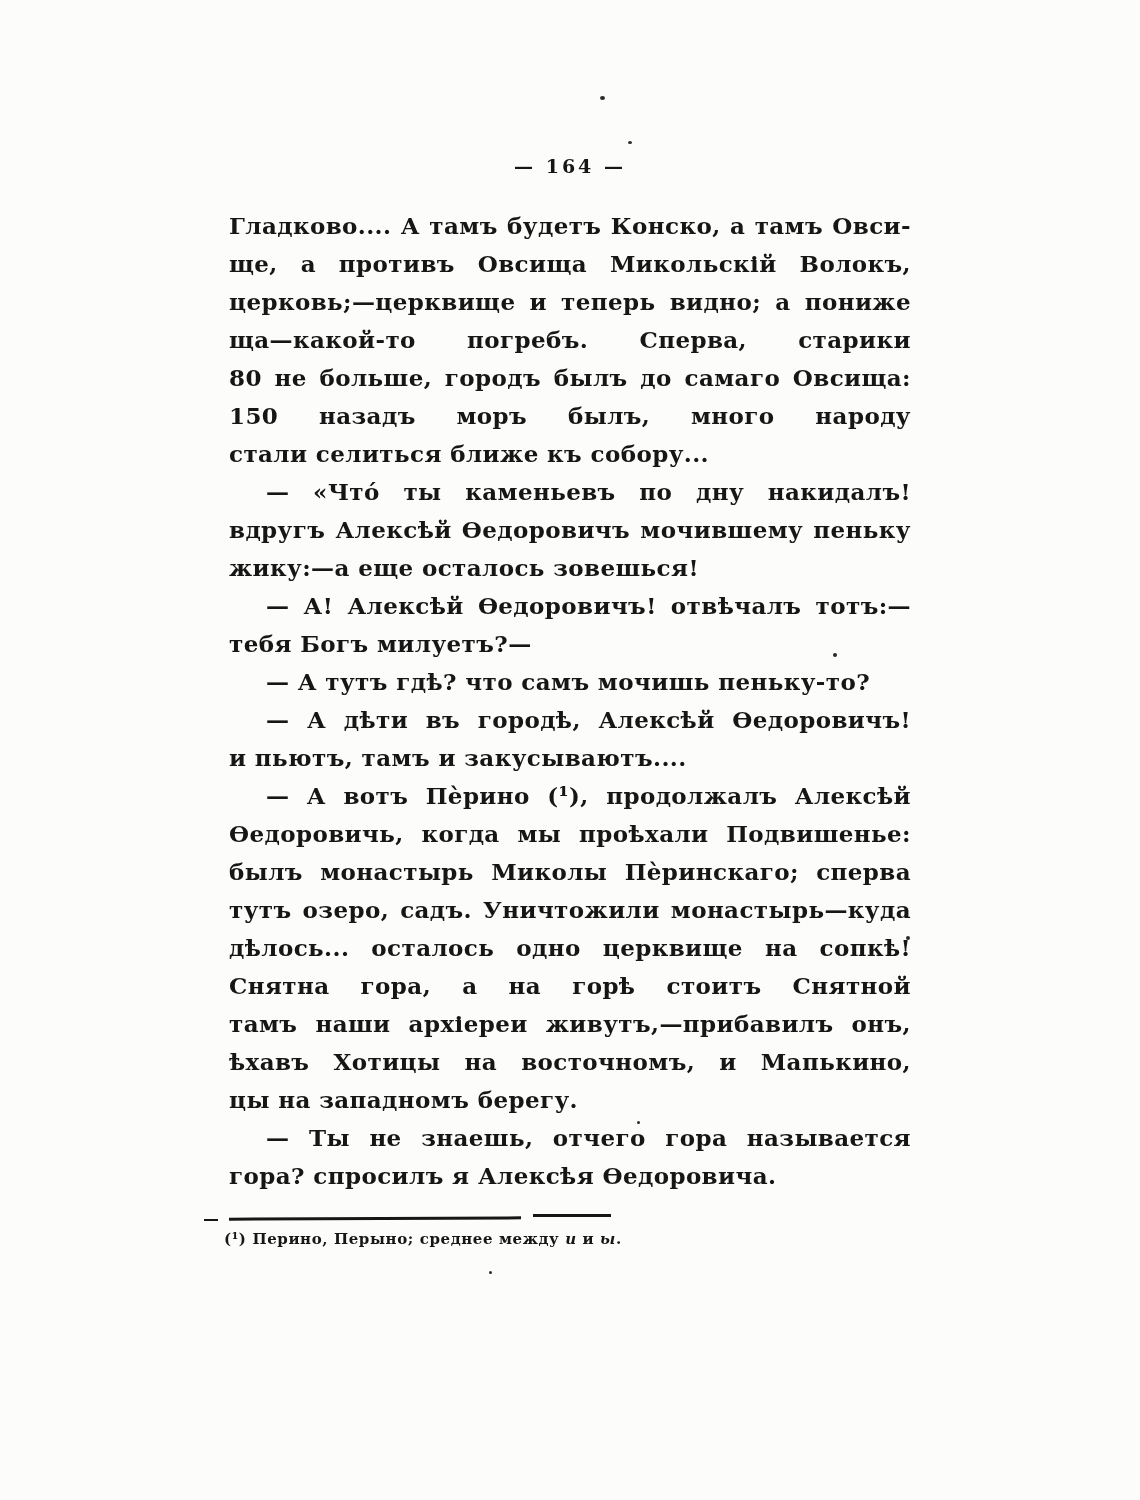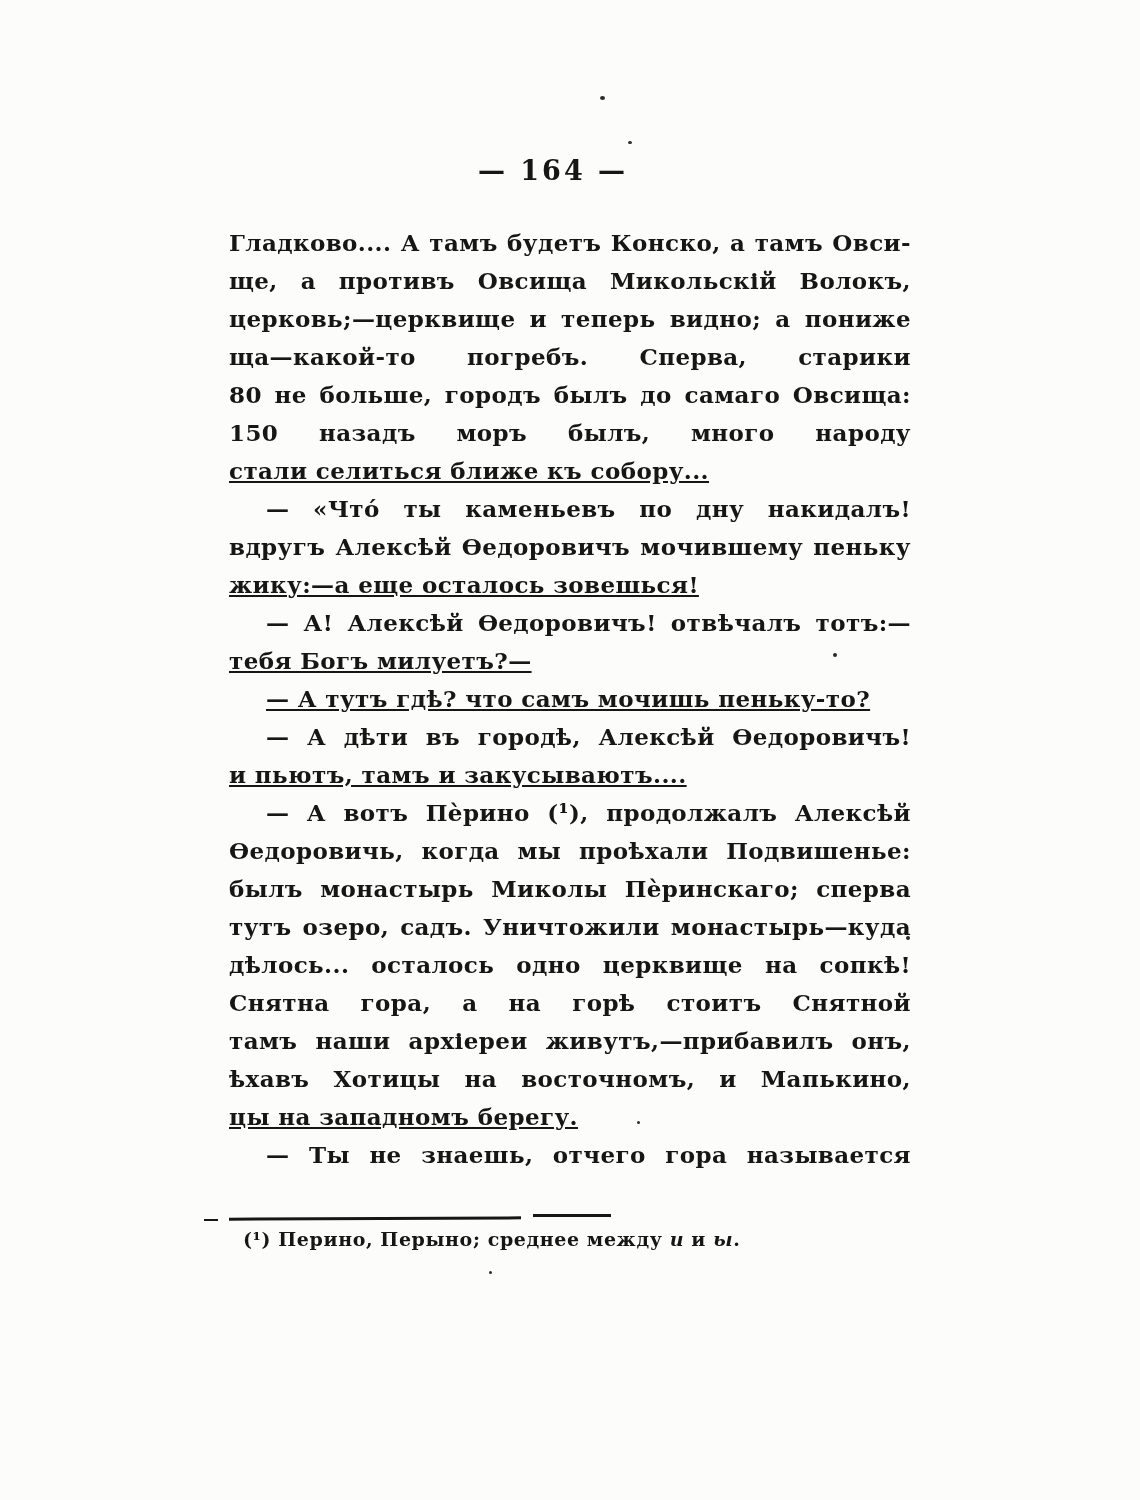--- a/index.html
+++ b/index.html
@@ -8,47 +8,46 @@
     width: 1140px;
     height: 1500px;
     background: #fcfcfa;
     font-family: "DejaVu Serif", serif;
     color: #161616;
     overflow: hidden;
   }
   .page-number {
     position: absolute;
     top: 155px;
-    left: 212px;
+    left: 229px;
     width: 682px;
     text-align: center;
-    font-size: 27px;
+    font-size: 19px;
     font-weight: 700;
     letter-spacing: 3px;
   }
   .body-text {
     position: absolute;
-    top: 224px;
+    top: 207px;
     left: 229px;
     width: 682px;
     font-size: 23px;
     font-weight: 700;
     line-height: 38px;
     letter-spacing: 0.4px;
   }
   .line {
     height: 38px;
     overflow: hidden;
     text-align: justify;
     text-align-last: justify;
   }
   .line.last {
     text-align: left;
     text-align-last: left;
-    text-decoration: underline;
   }
   .line.indent { text-indent: 37px; }
   .footnote-rule {
     position: absolute;
     top: 1217px;
     left: 229px;
     width: 292px;
     height: 3px;
     background: #161616;
     transform: rotate(-0.25deg);
@@ -65,23 +64,23 @@
     position: absolute;
     top: 1219px;
     left: 204px;
     width: 14px;
     height: 2px;
     background: #161616;
   }
   .footnote {
     position: absolute;
     top: 1224px;
-    left: 243px;
+    left: 224px;
     width: 682px;
-    font-size: 19px;
+    font-size: 15px;
     font-weight: 700;
     line-height: 30px;
     letter-spacing: 0.6px;
   }
   .footnote i { font-style: italic; }
   .speck {
     position: absolute;
     background: #2a2a2a;
     border-radius: 50%;
   }
@@ -131,20 +130,21 @@
         <div class="line">былъ монастырь Миколы Пѐринскаго; сперва было</div>
         <div class="line">тутъ озеро, садъ. Уничтожили монастырь—куда что́</div>
         <div class="line">дѣлось... осталось одно церквище на сопкѣ! Вотъ</div>
         <div class="line">Снятна гора, а на горѣ стоитъ Снятной монастырь,</div>
         <div class="line">тамъ наши архіереи живутъ,—прибавилъ онъ, про-</div>
         <div class="line">ѣхавъ Хотицы на восточномъ, и Мапькино, Бацькови-</div>
         <div class="line last">цы на западномъ берегу.</div>
       </div>
       <div>
         <div class="line indent">— Ты не знаешь, отчего гора называется Снятна</div>
+        <div class="line last">гора? спросилъ я Алексѣя Ѳедоровича.</div>
       </div>
     </div>
 
   <div class="footnote-tick"></div>
   <div class="footnote-rule"></div>
   <div class="footnote-rule-2"></div>
 
   <div class="footnote">
     <span>(¹)</span><span> Перино, Перыно; среднее между </span><i>и</i><span> и </span><i>ы</i><span>.</span>
   </div>

